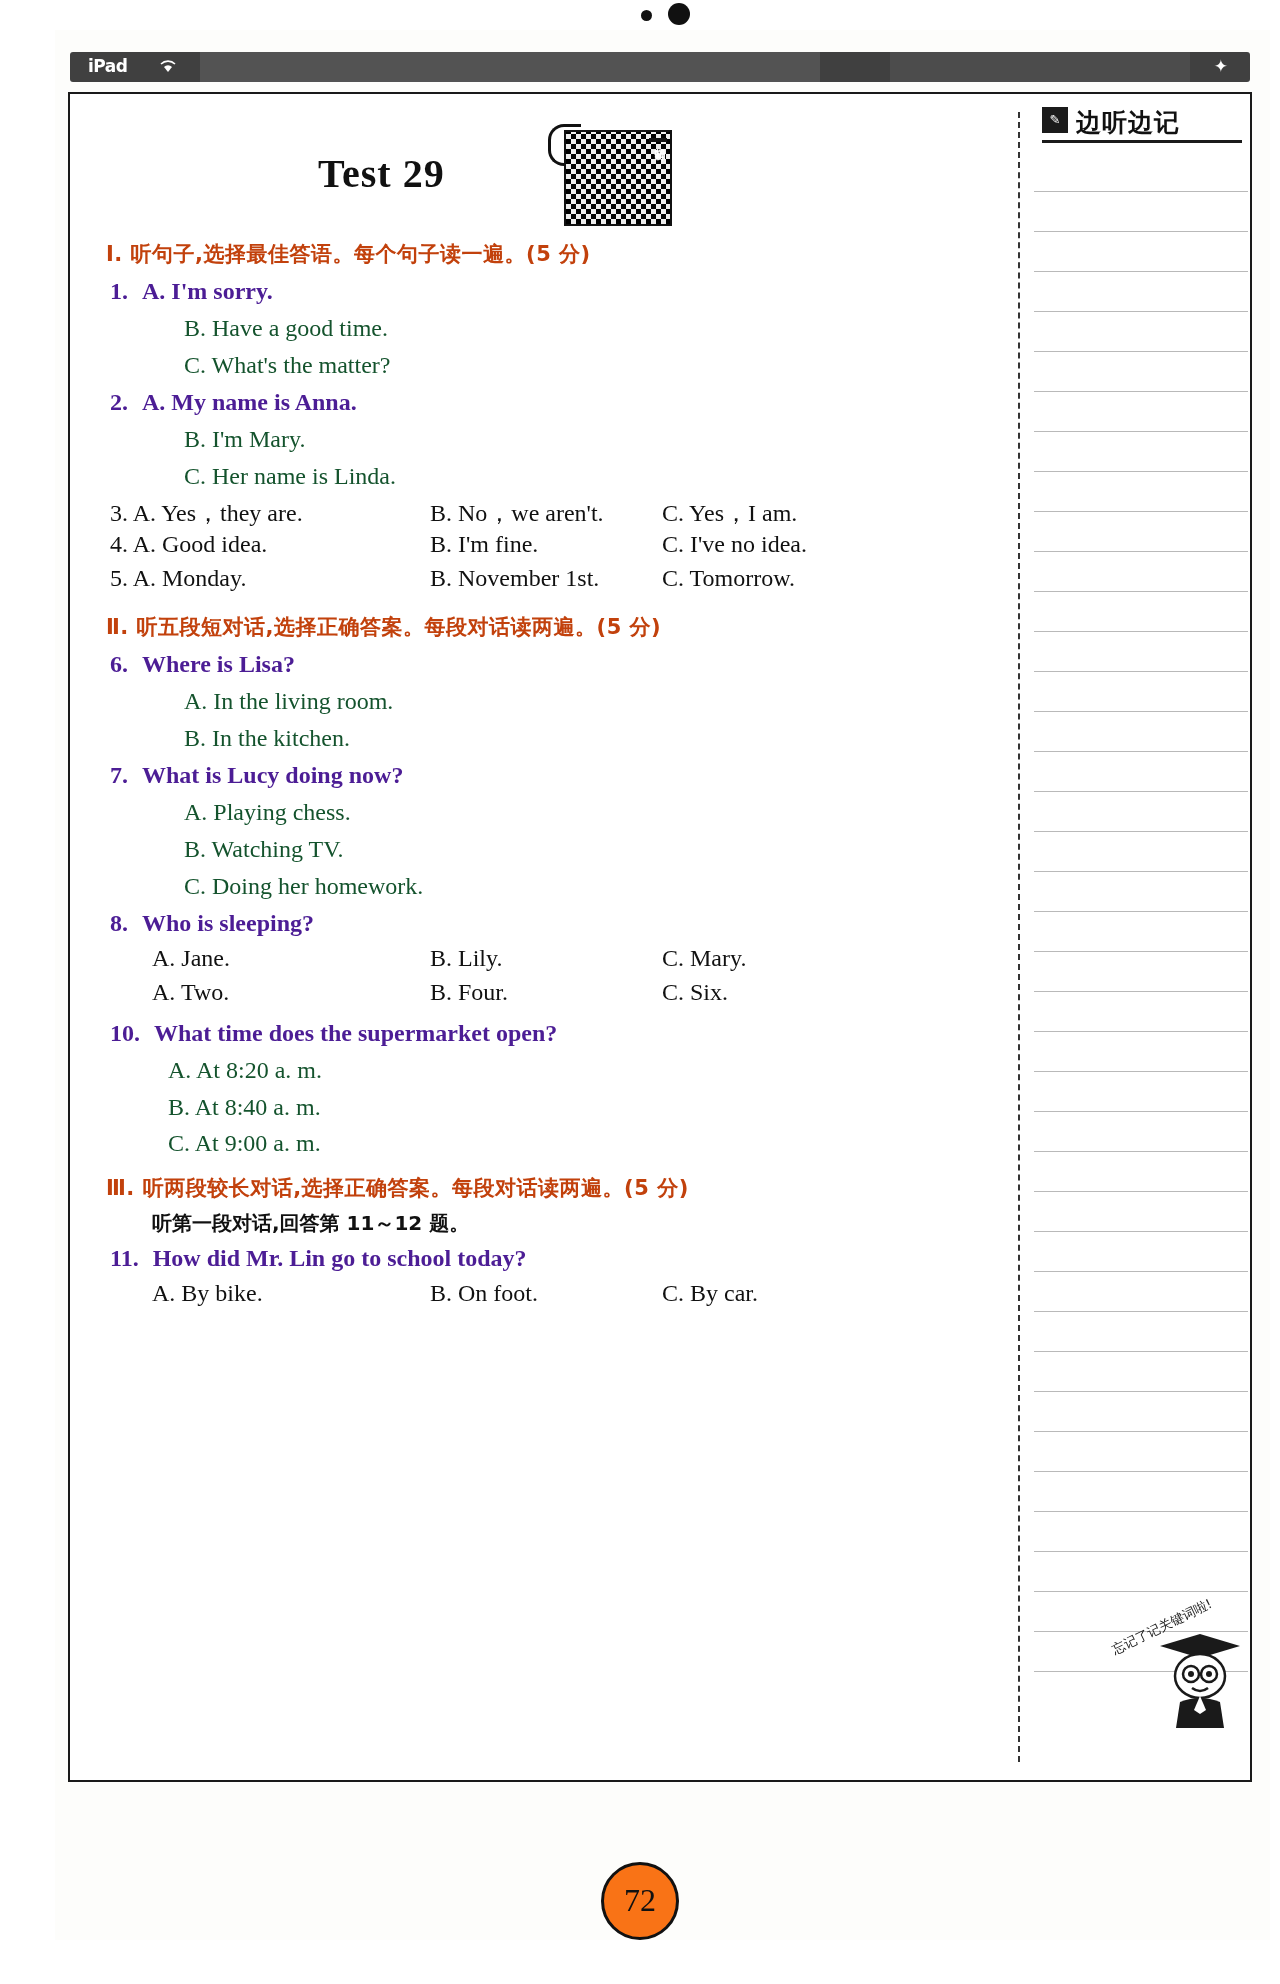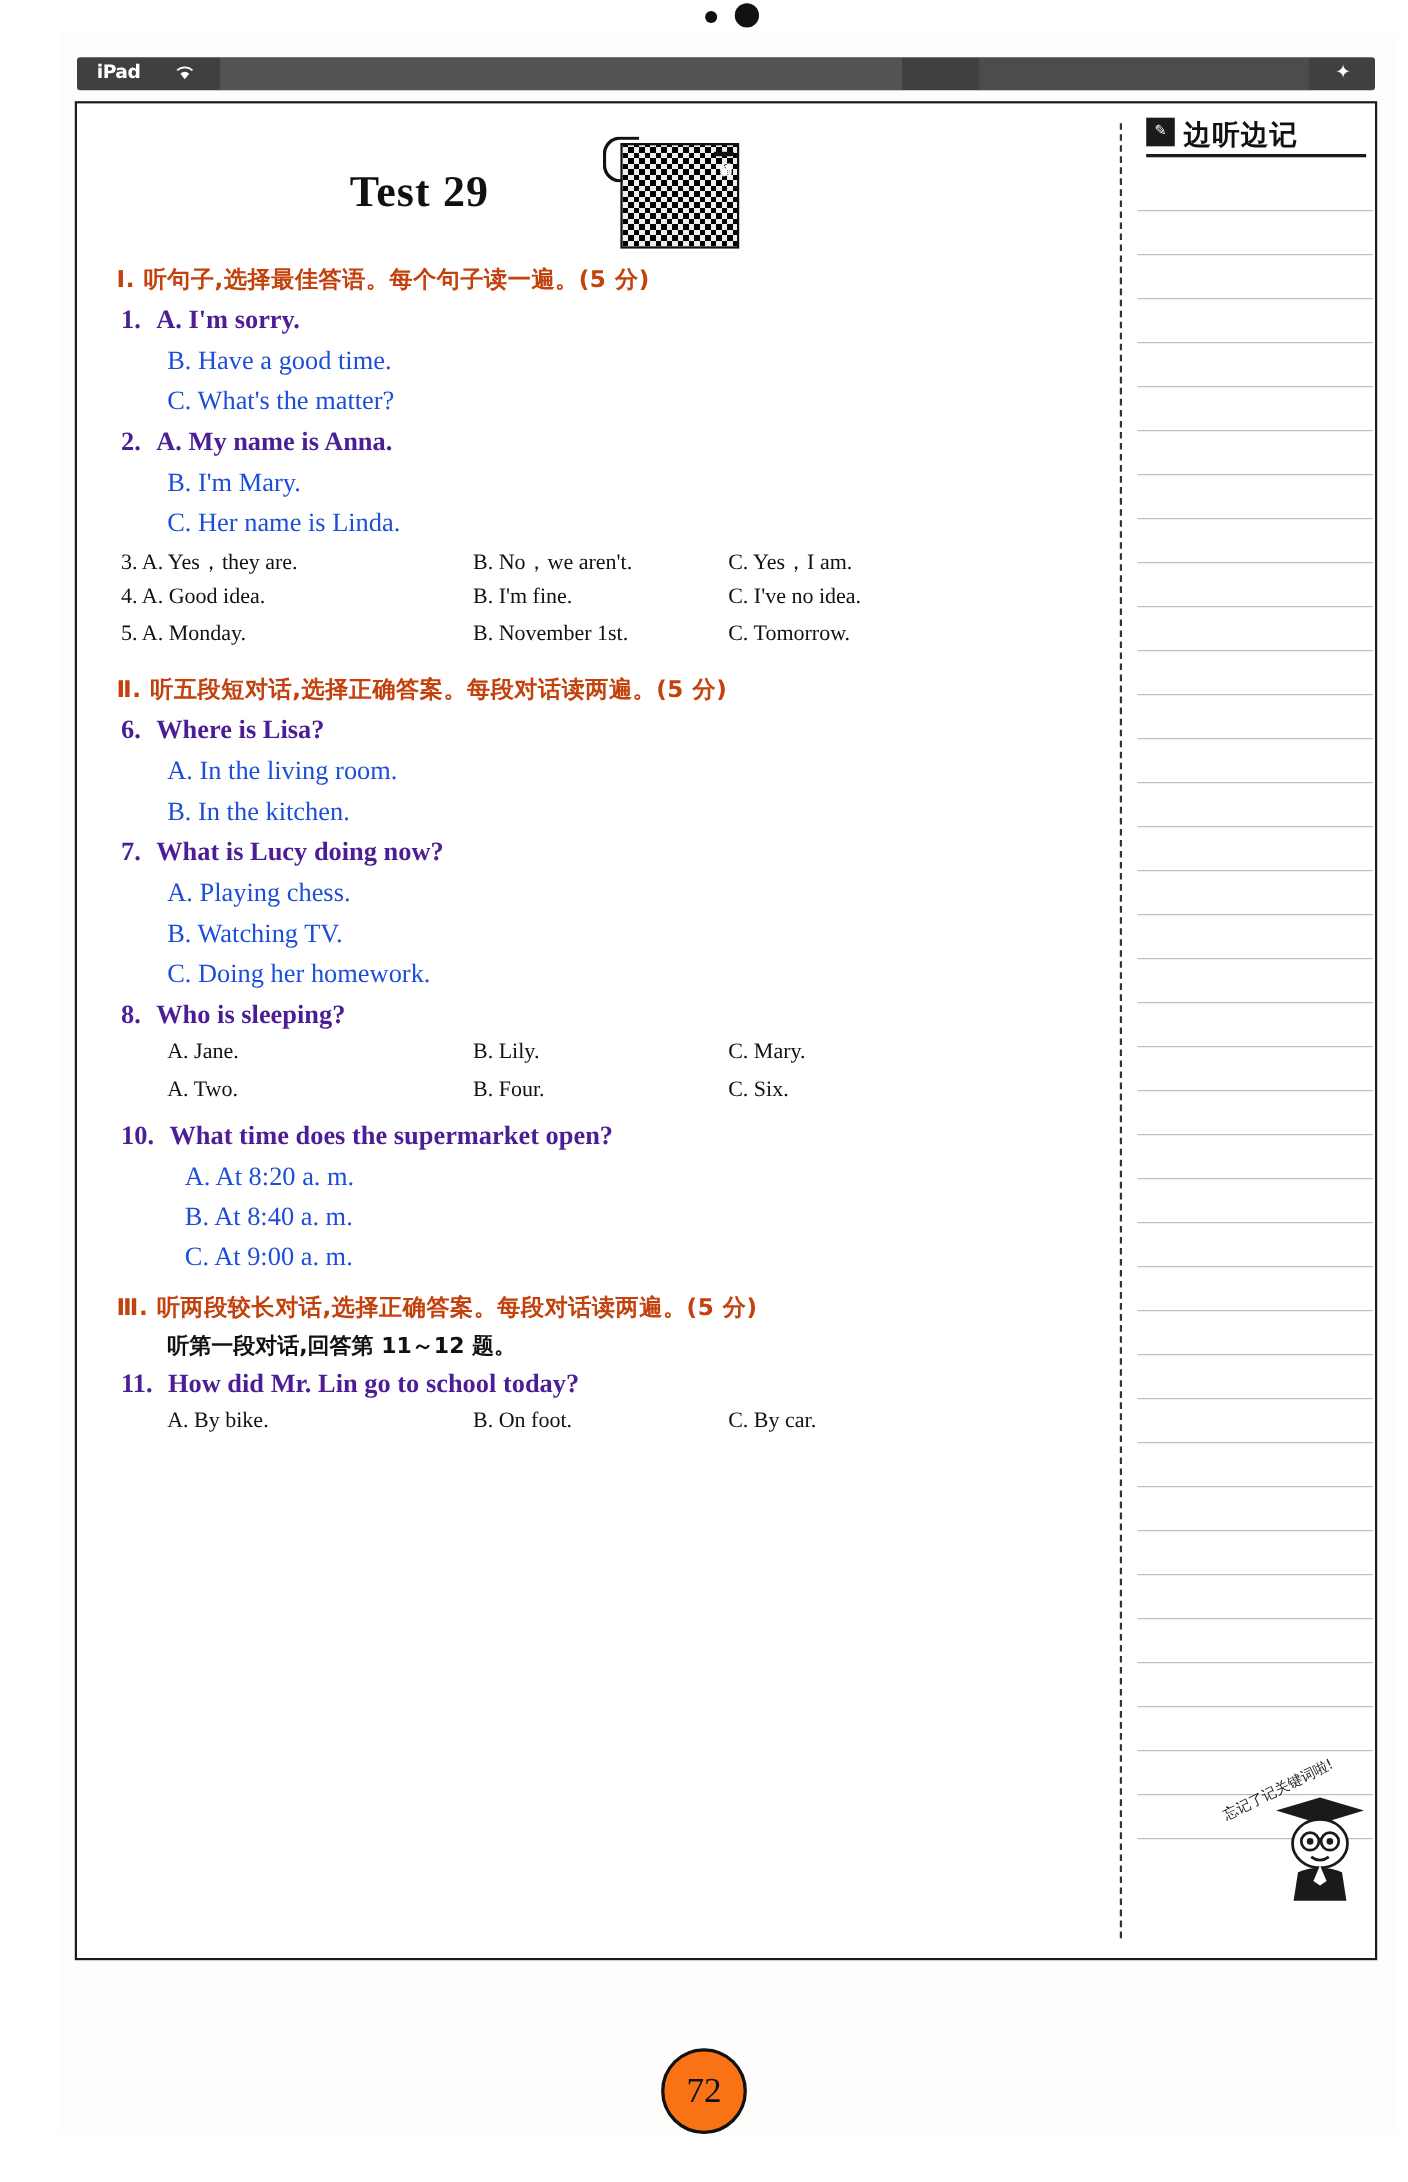--- a/index.html
+++ b/index.html
@@ -248,30 +248,30 @@
     font-family: "Liberation Serif", serif;
     font-size: 24px;
     color: #4c1d95;
     margin: 5px 0 5px 24px;
     line-height: 1.33;
     font-weight: bold;
   }
   .opt-line {
     font-family: "Liberation Serif", serif;
     font-size: 24px;
-    color: #1d4ed8;
-    margin: 5px 0 5px 66px;
+    color: #14532d;
+    margin: 5px 0 5px 98px;
     line-height: 1.33;
   }
   .opt-row {
     position: relative;
     height: 34px;
     margin-left: 24px;
     font-family: "Liberation Serif", serif;
-    font-size: 20px;
+    font-size: 24px;
     color: #111;
   }
   .opt-row .c1 { position: absolute; left: 0px; }
   .opt-row .c2 { position: absolute; left: 320px; }
   .opt-row .c3 { position: absolute; left: 552px; }
   .opt-row.indent .c1 { left: 42px; }
   .opt-row.indent .c2 { left: 320px; }
   .opt-row.indent .c3 { left: 552px; }
 
   

